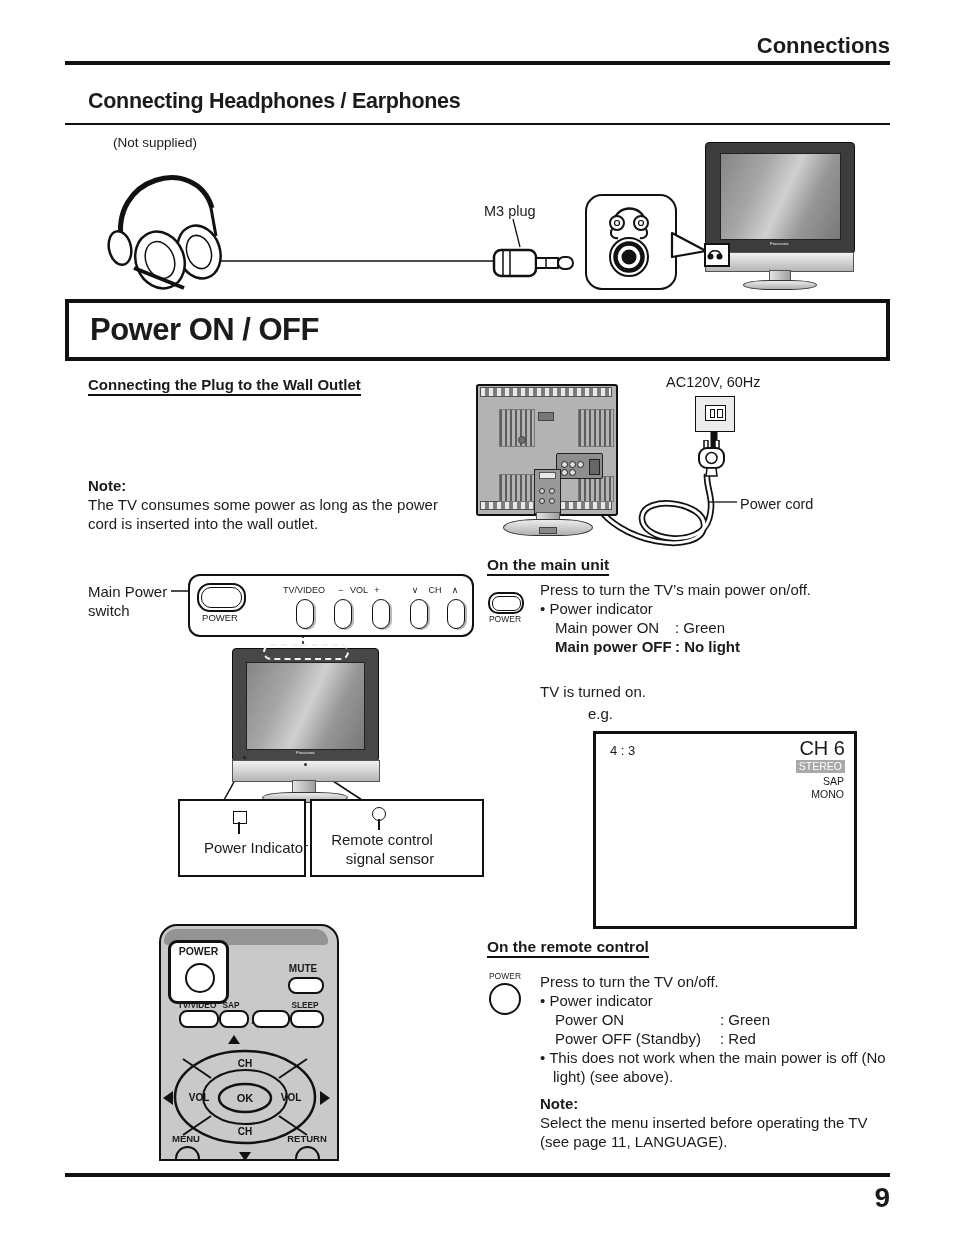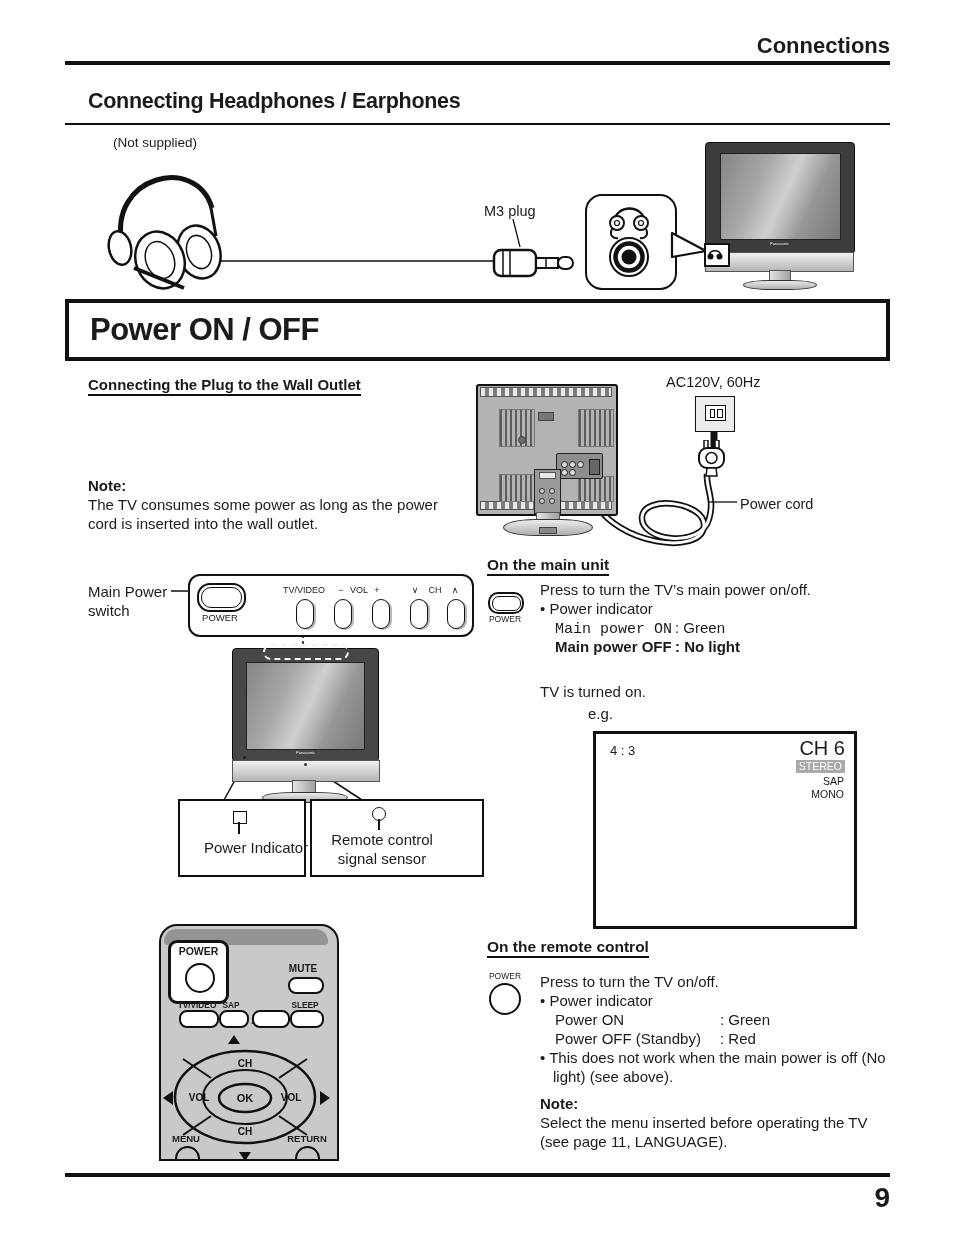--- a/index.html
+++ b/index.html
@@ -220,34 +220,34 @@
 
   <div class="abs z2" style="left:178px;top:799px;width:124px;height:74px;border:2px solid #111;background:#fff;">
     <div class="abs" style="left:53px;top:10px;width:12px;height:11px;border:1.5px solid #111;"></div>
     <div class="abs" style="left:58px;top:21px;width:1.5px;height:12px;background:#111;"></div>
     <div class="t" style="left:0;top:38px;width:120px;text-align:center;font-size:15px;padding-left:16px;">Power Indicator</div>
   </div>
   <div class="abs z2" style="left:310px;top:799px;width:170px;height:74px;border:2px solid #111;background:#fff;">
     <div class="abs" style="left:60px;top:6px;width:12px;height:12px;border:1.5px solid #111;border-radius:50%;"></div>
     <div class="abs" style="left:66px;top:18px;width:1.5px;height:11px;background:#111;"></div>
     <div class="t" style="left:0;top:30px;width:140px;text-align:center;font-size:15px;">Remote control</div>
-    <div class="t" style="left:0;top:49px;width:140px;text-align:center;font-size:15px;">signal sensor</div>
+    <div class="t" style="left:8px;top:49px;width:140px;text-align:center;font-size:15px;">signal sensor</div>
   </div>
 
   <div class="t b z4" style="left:487px;top:555px;font-size:15.5px;"><span class="ul">On the main unit</span></div>
 
   <div class="abs z2" style="left:488px;top:592px;width:32px;height:18px;border:2px solid #111;border-radius:10px;">
     <div class="abs" style="left:1.5px;top:1.5px;right:1.5px;bottom:1.5px;border:1px solid #111;border-radius:7px;"></div>
   </div>
   <div class="t" style="left:483px;top:614px;width:44px;text-align:center;font-size:8.5px;">POWER</div>
 
   <div class="t fs15 z4" style="left:540px;top:581px;">Press to turn the TV’s main power on/off.</div>
   <div class="t fs15 z4" style="left:540px;top:600px;">• Power indicator</div>
   <div class="colrow z4" style="left:555px;top:619px;">
-    <span class="c1" style="width:120px;font-family:Liberation Mono, monospace;">Main power ON</span><span>: Green</span>
+    <span class="c1" style="width:120px;">Main power ON</span><span>: Green</span>
   </div>
   <div class="colrow z4" style="left:555px;top:638px;font-weight:bold;">
     <span class="c1" style="width:120px;">Main power OFF</span><span>: No light</span>
   </div>
   <div class="t fs15 z4" style="left:540px;top:683px;">TV is turned on.</div>
   <div class="t fs15 z4" style="left:588px;top:705px;">e.g.</div>
 
   <div class="abs z2" style="left:593px;top:731px;width:258px;height:192px;border:3px solid #111;background:#fff;">
     <div class="t" style="left:14px;top:9px;font-size:13px;">4 : 3</div>
     <div class="t" style="right:9px;top:2px;font-size:20px;">CH 6</div>

